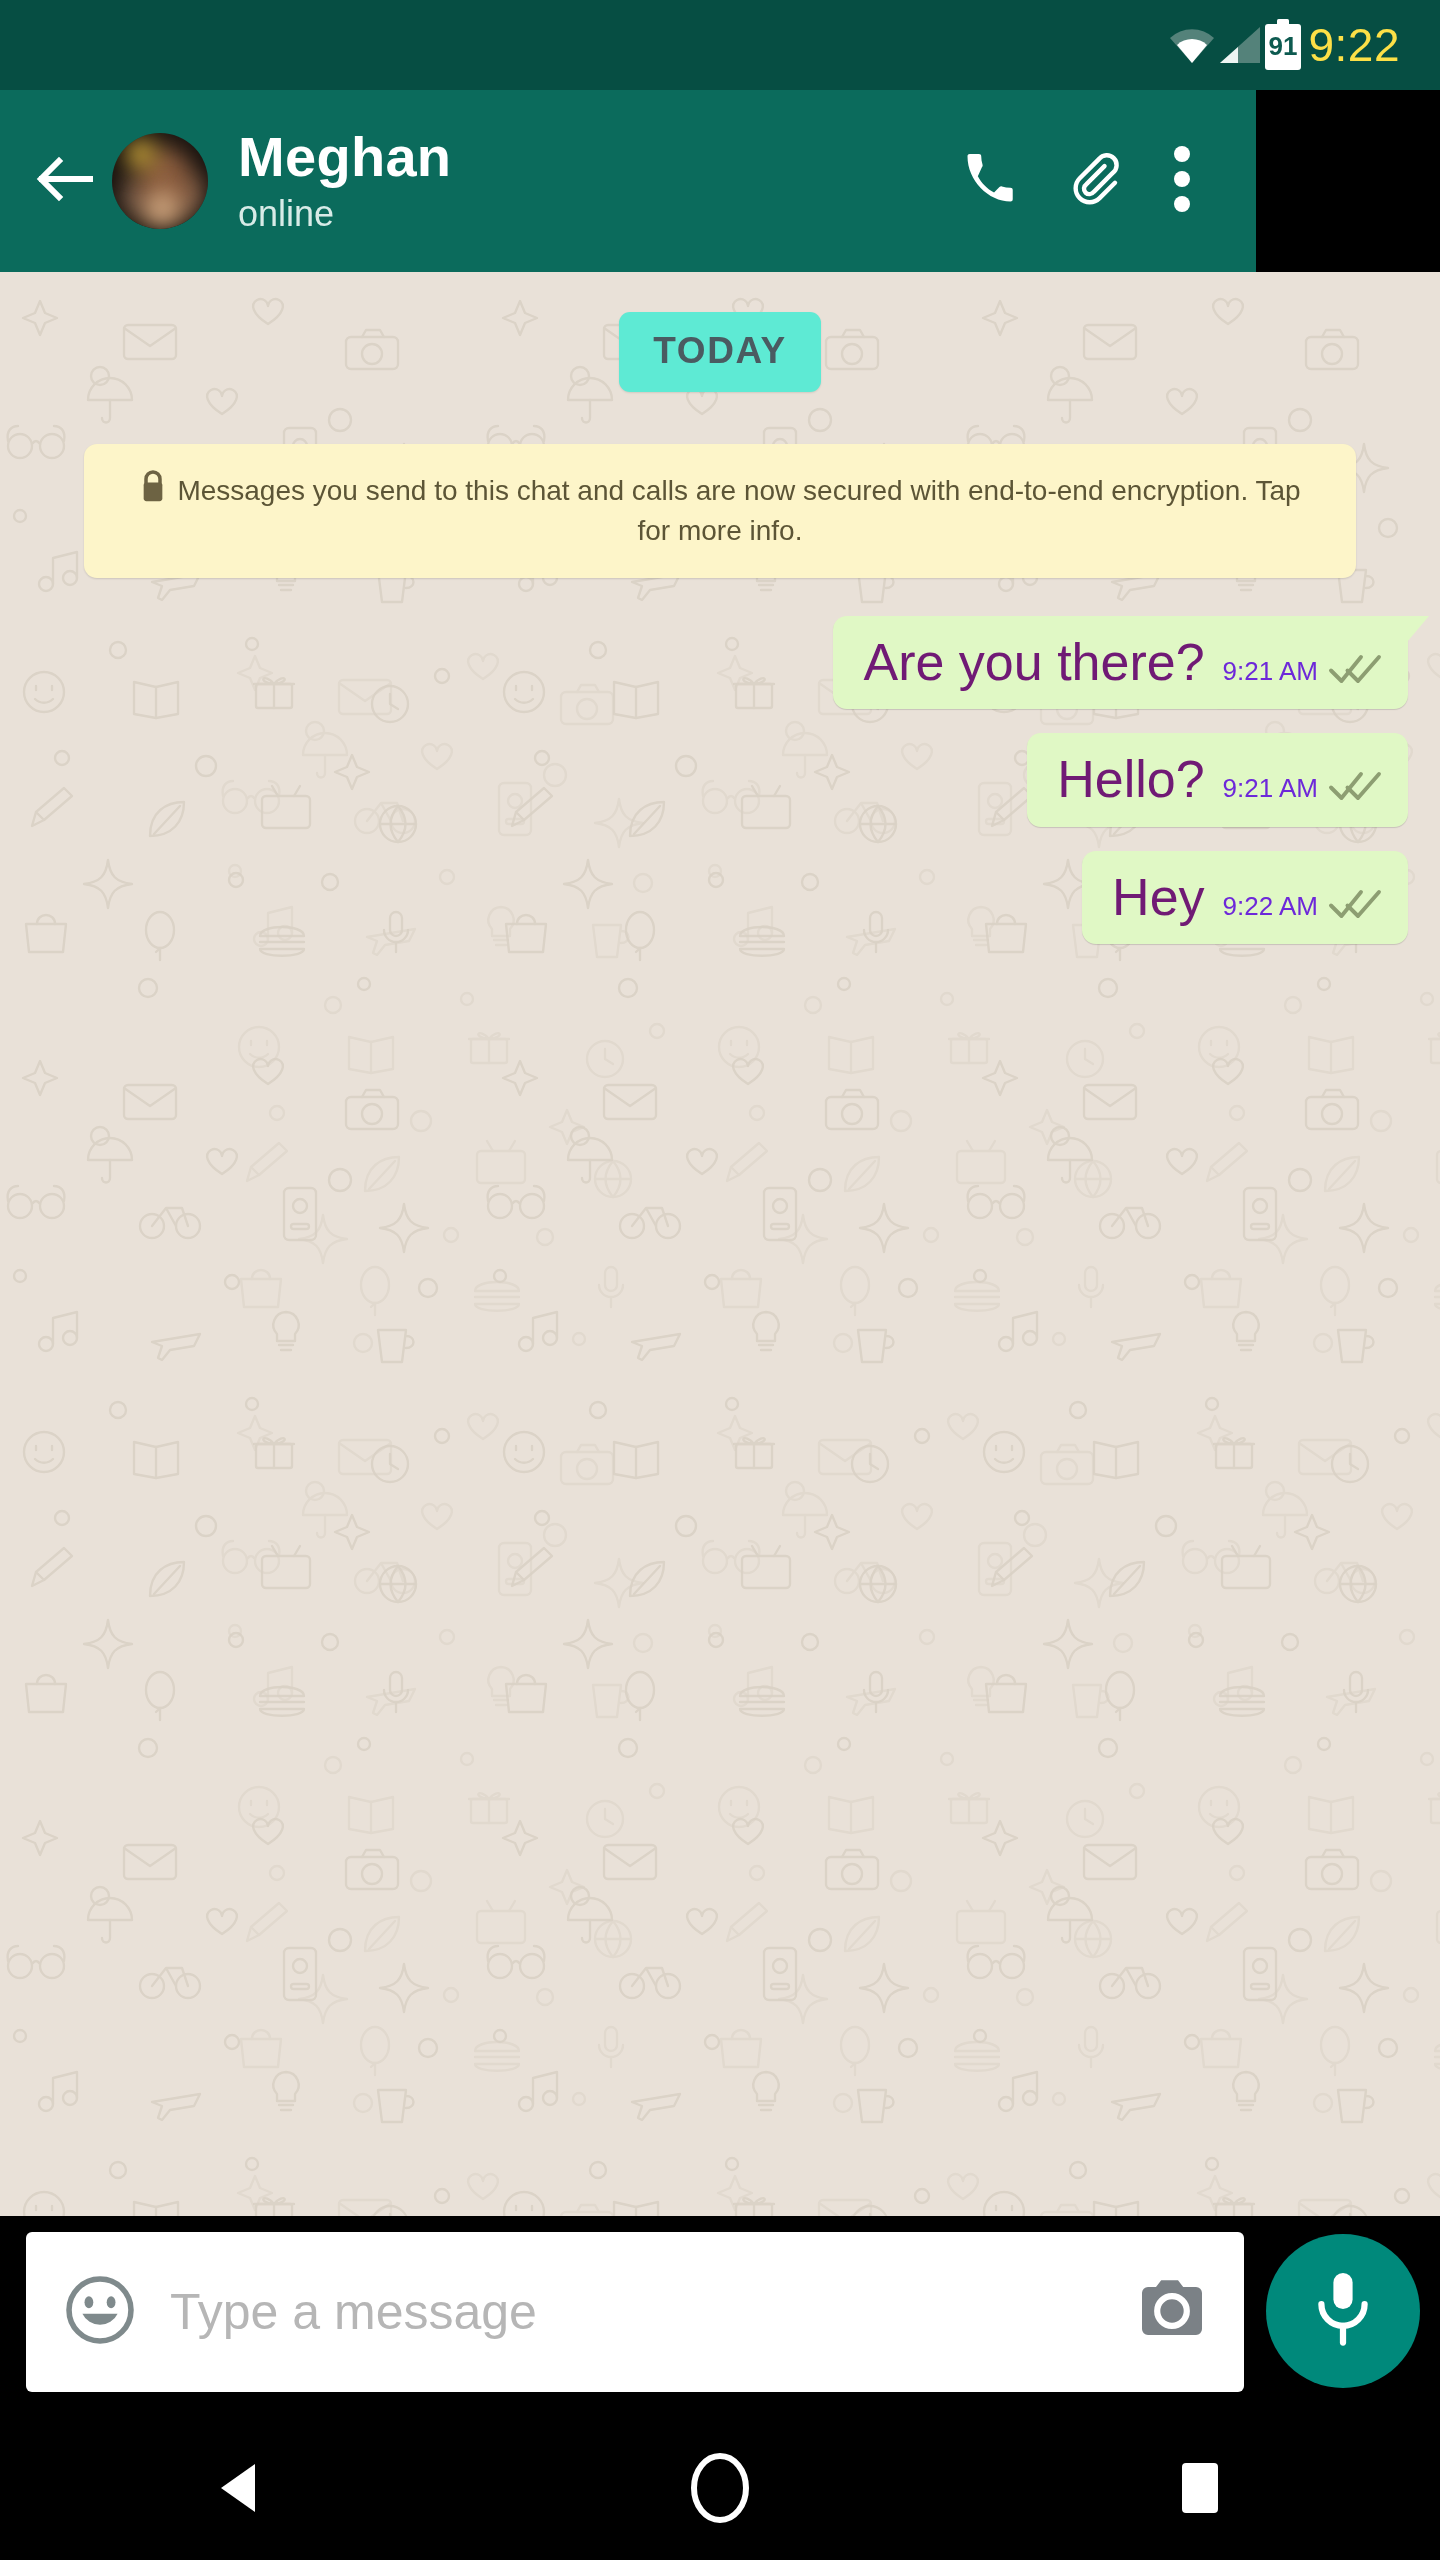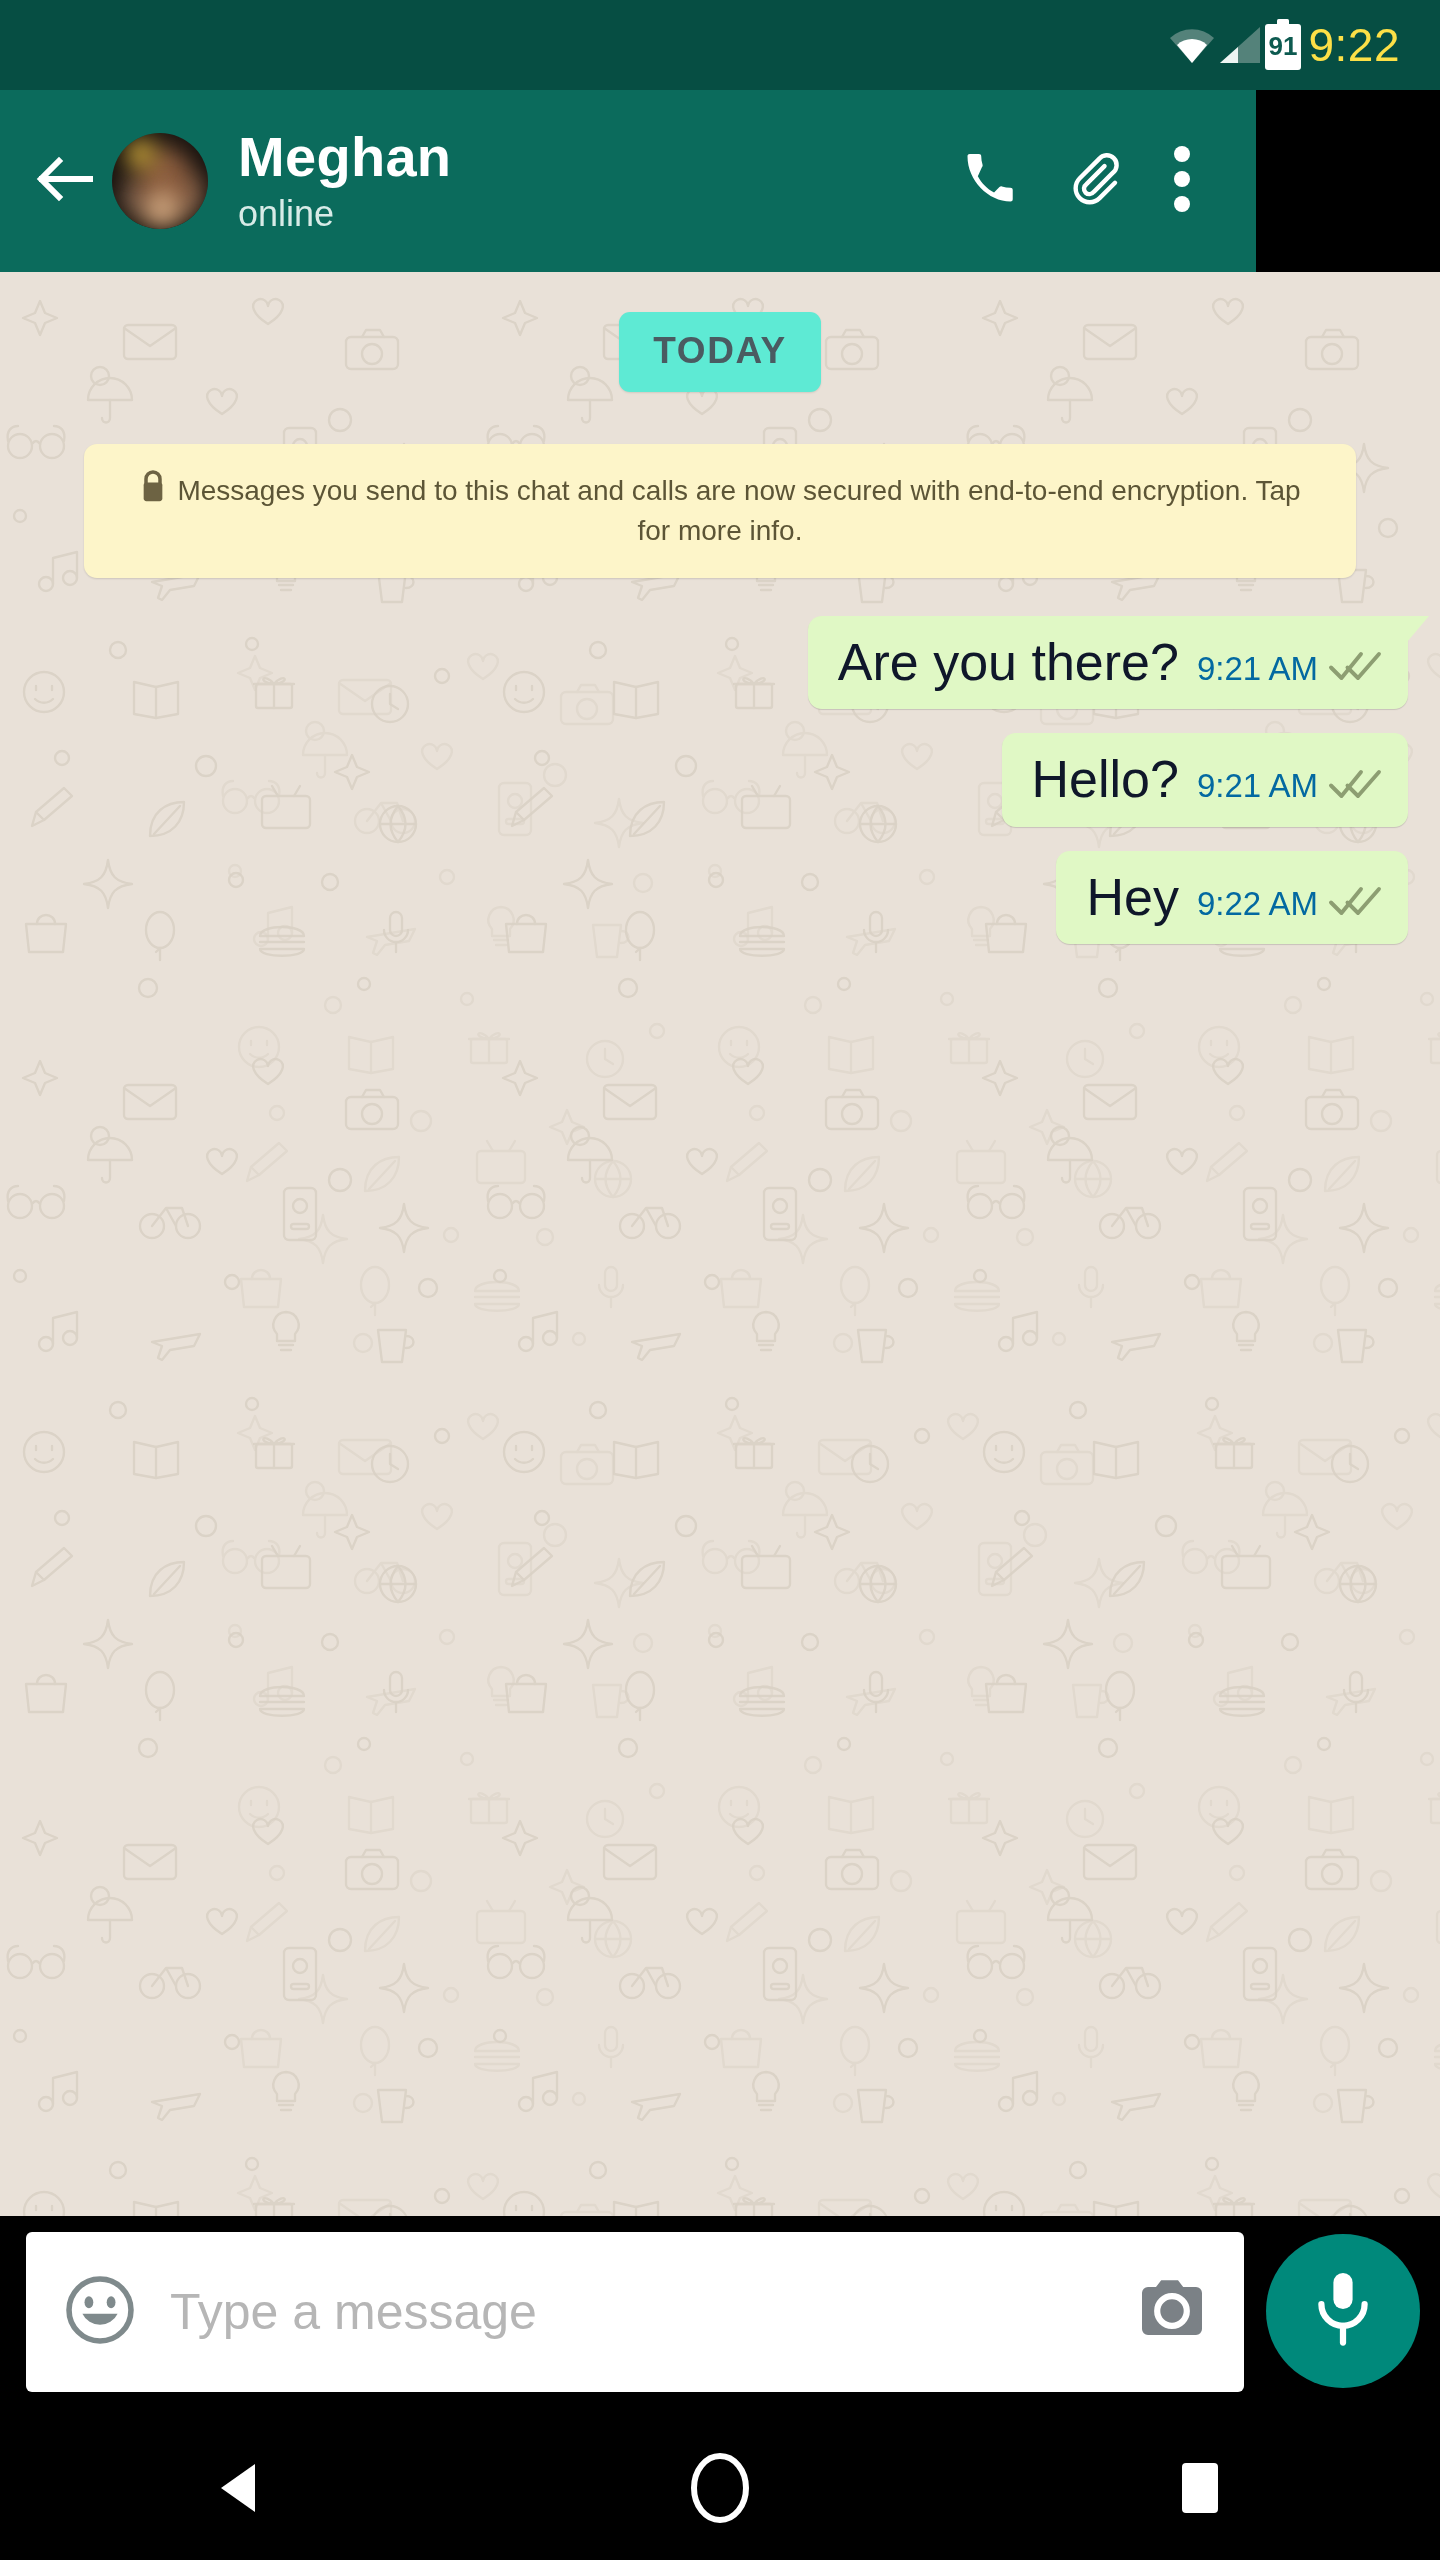--- a/index.html
+++ b/index.html
@@ -80,23 +80,23 @@
     box-shadow:0 1px 1px rgba(0,0,0,0.14);
     max-width:1180px;
   }
   .bubble.tail { border-top-right-radius:0; }
   .bubble.tail::after {
     content:""; position:absolute; top:0; right:-21px;
     border-top:0 solid transparent;
     border-left:22px solid #e0f8c5;
     border-bottom:26px solid transparent;
   }
-  .msg-text { color:#0f172a; font-size:52px; line-height:1.18; white-space:nowrap; }
+  .msg-text { color:#701a75; font-size:52px; line-height:1.18; white-space:nowrap; }
   .msg-meta { display:flex; align-items:center; gap:10px; flex:0 0 auto; }
-  .msg-time { color:#0369a1; font-size:33px; line-height:1; white-space:nowrap; }
+  .msg-time { color:#6d28d9; font-size:26px; line-height:1; white-space:nowrap; }
   .ticks { display:block; }
 
   
   .inputbar {
     position:absolute; left:0; top:2216px; width:1440px; height:204px;
     display:flex; align-items:flex-start; padding:16px 20px 0 26px;
     background:transparent; pointer-events:none;
   }
   .input-pill {
     background:#ffffff; border-radius:6px; height:160px; flex:1 1 auto;

